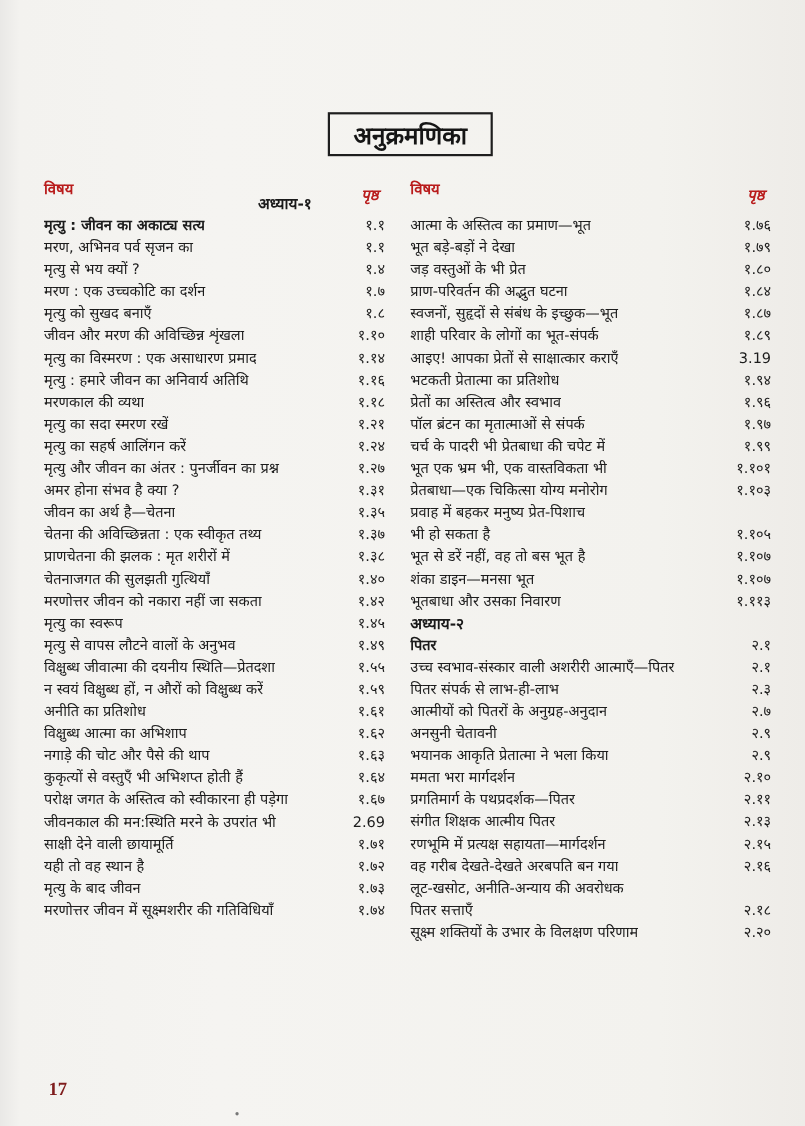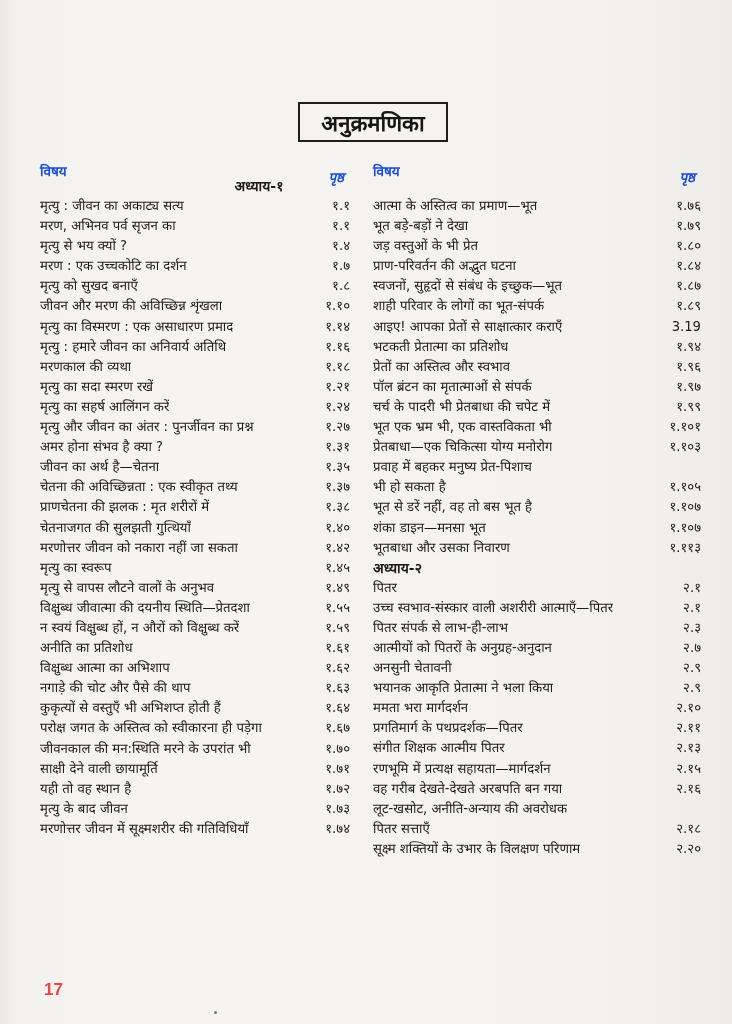--- a/index.html
+++ b/index.html
@@ -15,41 +15,41 @@
     position: absolute; left: 298px; top: 86px; width: 150px; height: 40px;
     border: 2px solid #1e1e1e; box-sizing: border-box;
     display: flex; align-items: center; justify-content: center;
     font-size: 22px; font-weight: bold; color: #151515;
   }
   .col { position: absolute; top: 146px; }
   .col.left { left: 40px; width: 310px; }
   .col.right { left: 373px; width: 328px; }
   .head-row {
     height: 22px; display: flex; justify-content: space-between;
-    font-size: 13.5px; font-weight: bold; color: #1d4ed8;
+    font-size: 13.5px; font-weight: bold; color: #b91c1c;
   }
   .head-row .pg { padding-right: 6px; margin-top: 6px; font-style: italic; }
   .chapter {
     height: 20px; text-align: left; font-size: 14px; font-weight: bold;
     color: #1a1a1a; line-height: 20px;
   }
   .chapter.left-ch { margin-top: -8px; padding-left: 50px; text-align: center; padding-left: 128px; }
   .row {
     height: 20.1px; line-height: 20.1px;
     display: flex; justify-content: space-between; align-items: center;
     font-size: 13.2px; white-space: nowrap;
   }
   .row .t { overflow: hidden; }
   .row .p { font-size: 13.2px; padding-left: 6px; min-width: 40px; text-align: right; }
-  .row.bold .t { font-weight: normal; }
+  .row.bold .t { font-weight: bold; }
   .right .row .p { padding-right: 0; }
   .spacer { height: 14px; }
   .page-num {
     position: absolute; left: 44px; top: 964px;
-    font-family: Liberation Sans, sans-serif; font-size: 17px; font-weight: bold; color: #ef4444;
+    font-family: Liberation Serif, serif; font-size: 17px; font-weight: bold; color: #7f1d1d;
   }
   .dot { position: absolute; width: 3px; height: 3px; border-radius: 50%; background: #777; }
 </style>
 </head>
 <body>
 
 <div class="page">
 
   <div class="title-box">अनुक्रमणिका</div>
 
@@ -163,21 +163,21 @@
         <div class="row">
           <span class="t">कुकृत्यों से वस्तुएँ भी अभिशप्त होती हैं</span>
           <span class="p">१.६४</span>
         </div>
         <div class="row">
           <span class="t">परोक्ष जगत के अस्तित्व को स्वीकारना ही पड़ेगा</span>
           <span class="p">१.६७</span>
         </div>
         <div class="row">
           <span class="t">जीवनकाल की मन:स्थिति मरने के उपरांत भी</span>
-          <span class="p">१.७०</span>
+          <span class="p">2.69</span>
         </div>
         <div class="row">
           <span class="t">साक्षी देने वाली छायामूर्ति</span>
           <span class="p">१.७१</span>
         </div>
         <div class="row">
           <span class="t">यही तो वह स्थान है</span>
           <span class="p">१.७२</span>
         </div>
         <div class="row">

